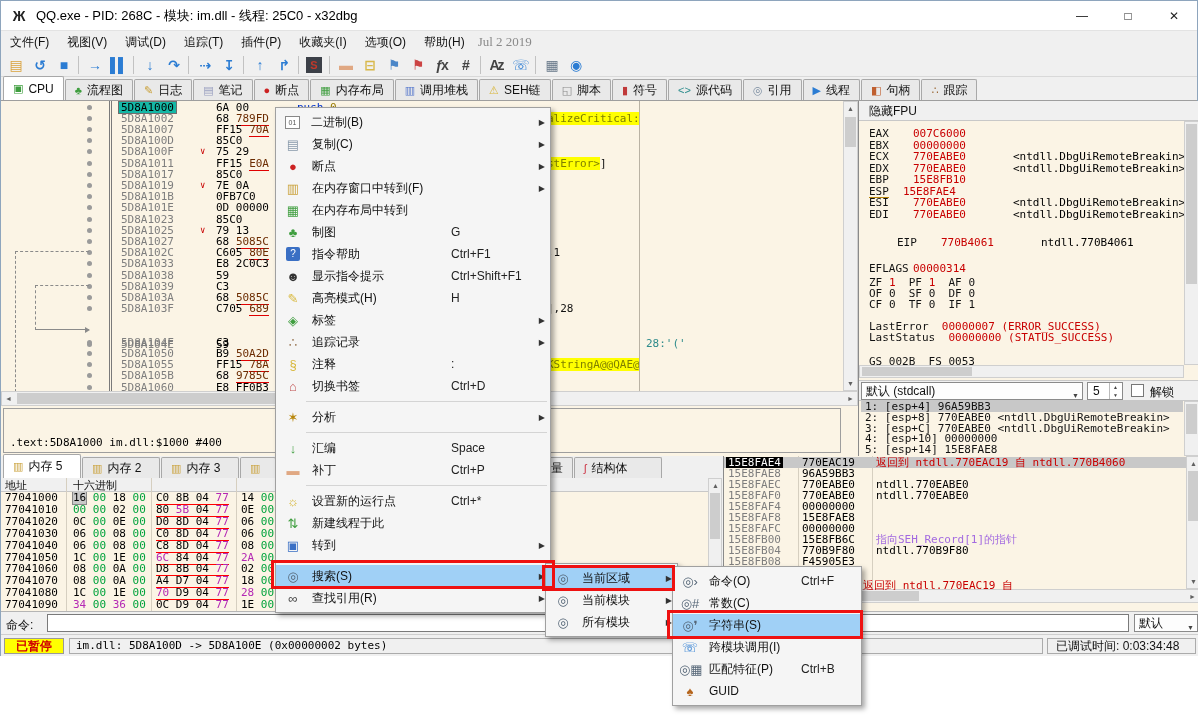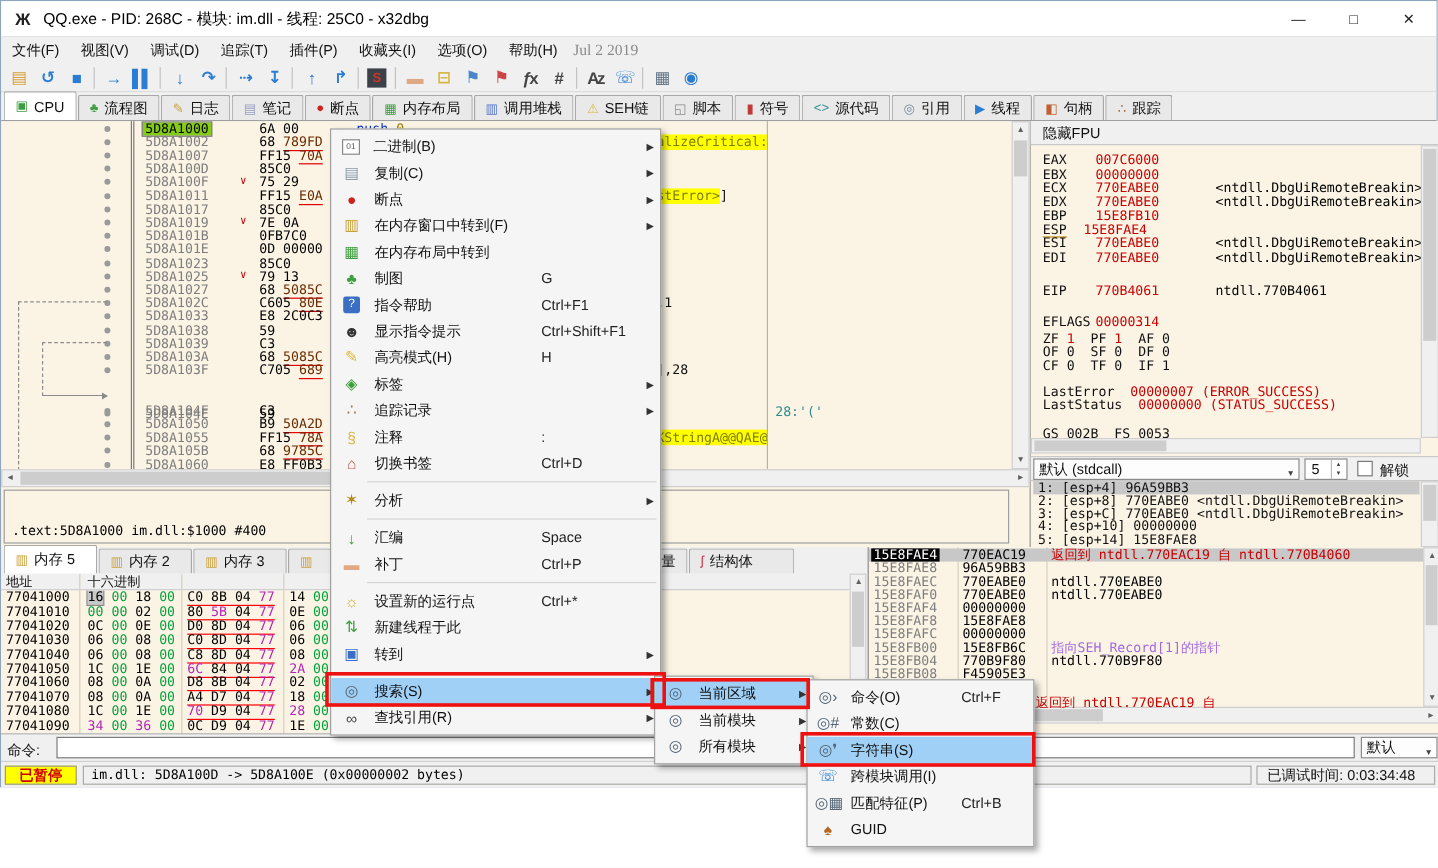--- a/index.html
+++ b/index.html
@@ -27,21 +27,21 @@
 .tab{display:flex;align-items:center;gap:5px;height:21px;padding:0 9px;border:1px solid #a8a8a8;border-bottom:none;background:#e9e9e9;margin-right:1px;border-radius:2px 2px 0 0;white-space:nowrap}
 .tab.active{background:#fff;height:24px;position:relative;z-index:2}
 .tg{font-size:11px}
 
 #main{position:absolute;left:0;top:100px;width:1198px;height:355px}
 #disasm{position:absolute;left:0;top:0;width:858px;height:355px;background:#fbf4e5;border-right:1px solid #8a8a8a}
 #drows{position:absolute;left:0;top:0;width:842px;height:290px;overflow:hidden}
 .drow{position:absolute;height:11px;font-family:"DejaVu Sans Mono",monospace;font-size:11px;line-height:11px;white-space:pre}
 .dot{position:absolute;width:5px;height:5px;border-radius:50%;background:#9a9a9a}
 .daddr{position:absolute;left:120px;color:#7e7e7e}
-.daddr.sel{color:#000;background:#84cc16;outline:1px solid #6e6e6e;padding:0 2px;margin-left:-2px}
+.daddr.sel{color:#000;background:#14b8a6;outline:1px solid #6e6e6e;padding:0 2px;margin-left:-2px}
 .dbytes{position:absolute;left:215px;color:#000}
 .ub{color:#6b2b00;border-bottom:1px solid #e00000}
 .jmark{position:absolute;left:199px;color:#c80000;font-size:9px;line-height:11px}
 #dblline{position:absolute;left:108px;top:0;height:290px;border-left:3px double #7a7a7a}
 #commentline{position:absolute;left:638px;top:0;height:290px;border-left:1px solid #b9b2a4}
 .frag{position:absolute;left:546px;height:11px;font-family:"DejaVu Sans Mono",monospace;font-size:11px;line-height:11px;white-space:pre}
 .hlyellow{background:#ffff00;color:#7f7f00}
 .fcomment{position:absolute;left:645px;color:#2e8b8b}
 .jbr{position:absolute;border-color:#8a8a8a}
 .arrowhead{position:absolute;width:0;height:0;border-top:3px solid transparent;border-bottom:3px solid transparent;border-left:5px solid #8a8a8a}
@@ -354,21 +354,21 @@
       <div id="regheader">隐藏FPU</div>
       <div id="reglines">
           <div class="rline" style="top: 27px;"><span class="rname">EAX</span><span class="rval">007C6000</span></div>
           <div class="rline" style="top: 38.5px;"><span class="rname">EBX</span><span class="rval">00000000</span></div>
           <div class="rline" style="top: 50px;"><span class="rname">ECX</span><span class="rval">770EABE0</span><span class="rcomment">&lt;ntdll.DbgUiRemoteBreakin&gt;</span></div>
           <div class="rline" style="top: 61.5px;"><span class="rname">EDX</span><span class="rval">770EABE0</span><span class="rcomment">&lt;ntdll.DbgUiRemoteBreakin&gt;</span></div>
           <div class="rline" style="top: 73px;"><span class="rname">EBP</span><span class="rval">15E8FB10</span></div>
           <div class="rline" style="top: 84.5px;"><span class="rname sp">ESP</span><span class="rval">15E8FAE4</span></div>
           <div class="rline" style="top: 96px;"><span class="rname">ESI</span><span class="rval">770EABE0</span><span class="rcomment">&lt;ntdll.DbgUiRemoteBreakin&gt;</span></div>
           <div class="rline" style="top: 107.5px;"><span class="rname">EDI</span><span class="rval">770EABE0</span><span class="rcomment">&lt;ntdll.DbgUiRemoteBreakin&gt;</span></div>
-          <div class="rline" style="top: 136px;"><span class="rname">EIP</span><span class="rval">770B4061</span><span class="rcomment">ntdll.770B4061</span></div>
+          <div class="rline" style="top: 136px; margin-left: 28px;"><span class="rname">EIP</span><span class="rval">770B4061</span><span class="rcomment">ntdll.770B4061</span></div>
           <div class="rline" style="top: 162px;"><span class="rname">EFLAGS </span><span class="rval">00000314</span></div>
           <div class="rline" style="top: 176px;"><span>ZF </span><span class="fred">1</span><span>  PF </span><span class="fred">1</span><span>  AF </span><span>0</span></div>
           <div class="rline" style="top: 187px;"><span>OF </span><span>0</span><span>  SF </span><span>0</span><span>  DF </span><span>0</span></div>
           <div class="rline" style="top: 198px;"><span>CF </span><span>0</span><span>  TF </span><span>0</span><span>  IF </span><span>1</span></div>
           <div class="rline" style="top: 220px;"><span>LastError  </span><span class="fred">00000007 (ERROR_SUCCESS)</span></div>
           <div class="rline" style="top: 231px;"><span>LastStatus  </span><span class="fred">00000000 (STATUS_SUCCESS)</span></div>
           <div class="rline" style="top: 255px;">GS 002B  FS 0053</div>
         </div>
       <div class="sb" style="left:0;top:264px;width:325px;height:13px">
         <div class="sbthumb" style="left:2px;top:1px;width:110px;height:9px"></div>

